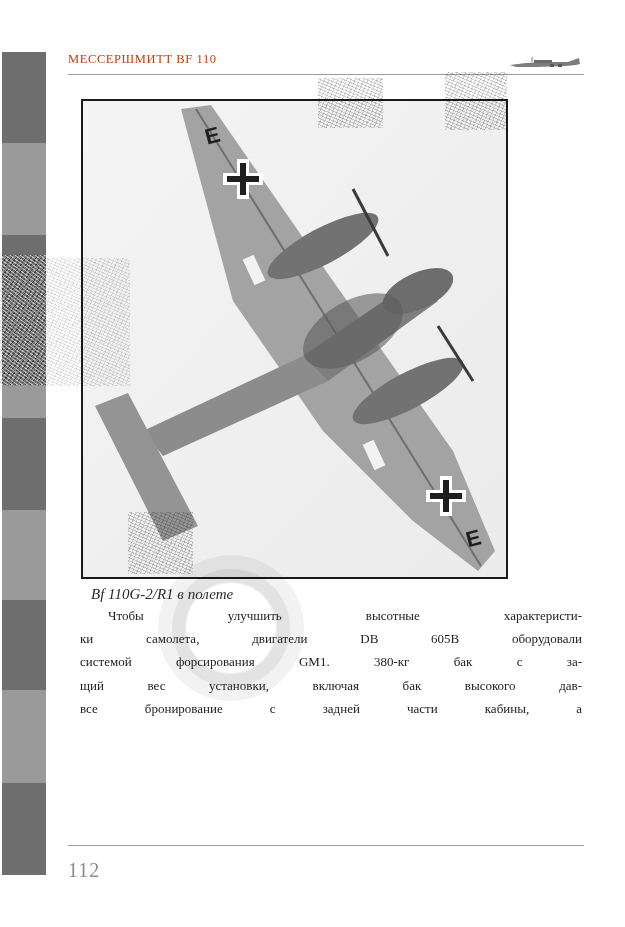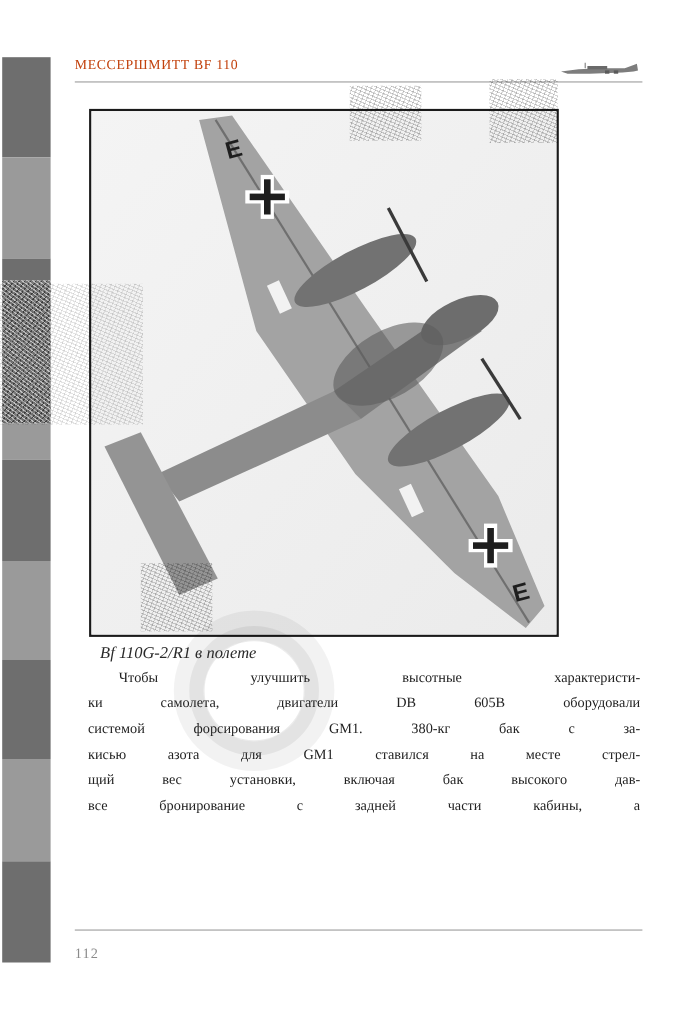--- a/index.html
+++ b/index.html
@@ -34,21 +34,21 @@
       position: absolute; left: 80px; top: 586px;
       font-size: 15px; font-style: italic; color: #2a2a2a; margin-left: 11px;
     }
     .body-text {
       position: absolute; left: 80px; top: 604px; width: 502px;
       font-size: 13px; line-height: 23.2px; color: #222;
     }
     .body-text .line { display: block; white-space: nowrap; text-align: justify; text-align-last: justify; }
     .body-text .line.first { text-indent: 28px; }
     .foot-rule { position: absolute; left: 68px; top: 845px; width: 516px; height: 1px; background: #9c9c9c; }
-    .folio { position: absolute; left: 68px; top: 859px; font-size: 13px; color: #8a8a8a; letter-spacing: 1px; }
+    .folio { position: absolute; left: 68px; top: 859px; font-size: 20px; color: #8a8a8a; letter-spacing: 1px; }
     .speckle {
       position: absolute;
       background:
         repeating-linear-gradient(23deg, rgba(0,0,0,0.18) 0 1px, transparent 1px 3px),
         repeating-linear-gradient(-67deg, rgba(0,0,0,0.14) 0 1px, transparent 1px 4px);
       pointer-events: none;
     }
     .scan-rings {
       position: absolute; left: 185px; top: 582px; width: 90px; height: 90px; border-radius: 50%;
       border: 1px solid rgba(0,0,0,0.08);
@@ -138,19 +138,18 @@
 <div class="speckle" style="left:0px;top:258px;width:130px;height:128px;opacity:0.6"></div>
 <div class="speckle" style="left:128px;top:512px;width:65px;height:62px"></div>
 <div class="scan-rings"></div>
 
 <div class="caption">Bf 110G-2/R1 в полете</div>
 
 <div class="body-text">
   <span class="line first">Чтобы улучшить высотные характеристи-</span>
   <span class="line">ки самолета, двигатели DB 605B оборудовали</span>
   <span class="line">системой форсирования GM1. 380-кг бак с за-</span>
-  <span class="line">кисью азота для GM1 ставился на месте стрел-</span>
   <span class="line">щий вес установки, включая бак высокого дав-</span>
   <span class="line">все бронирование с задней части кабины, а</span>
 </div>
 
 <div class="foot-rule"></div>
 <div class="folio">112</div>
 
 </body></html>

